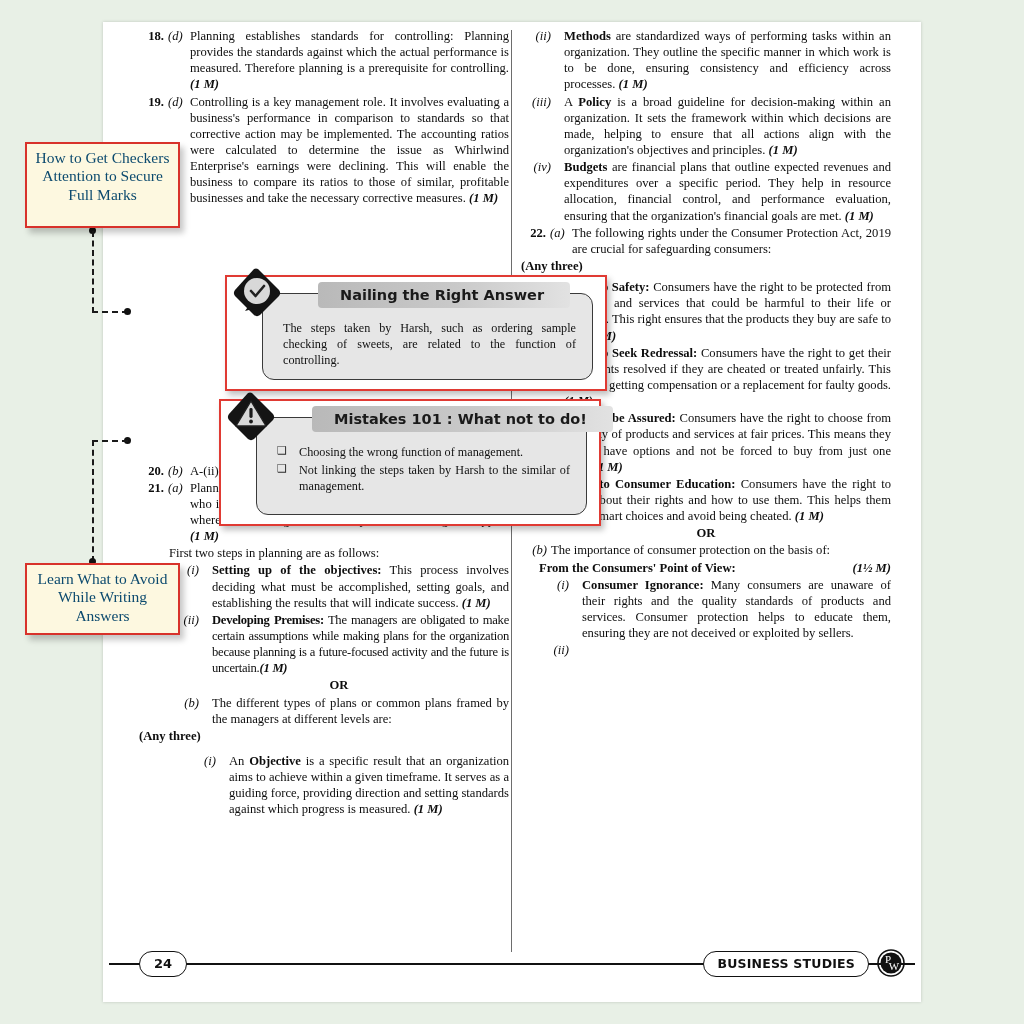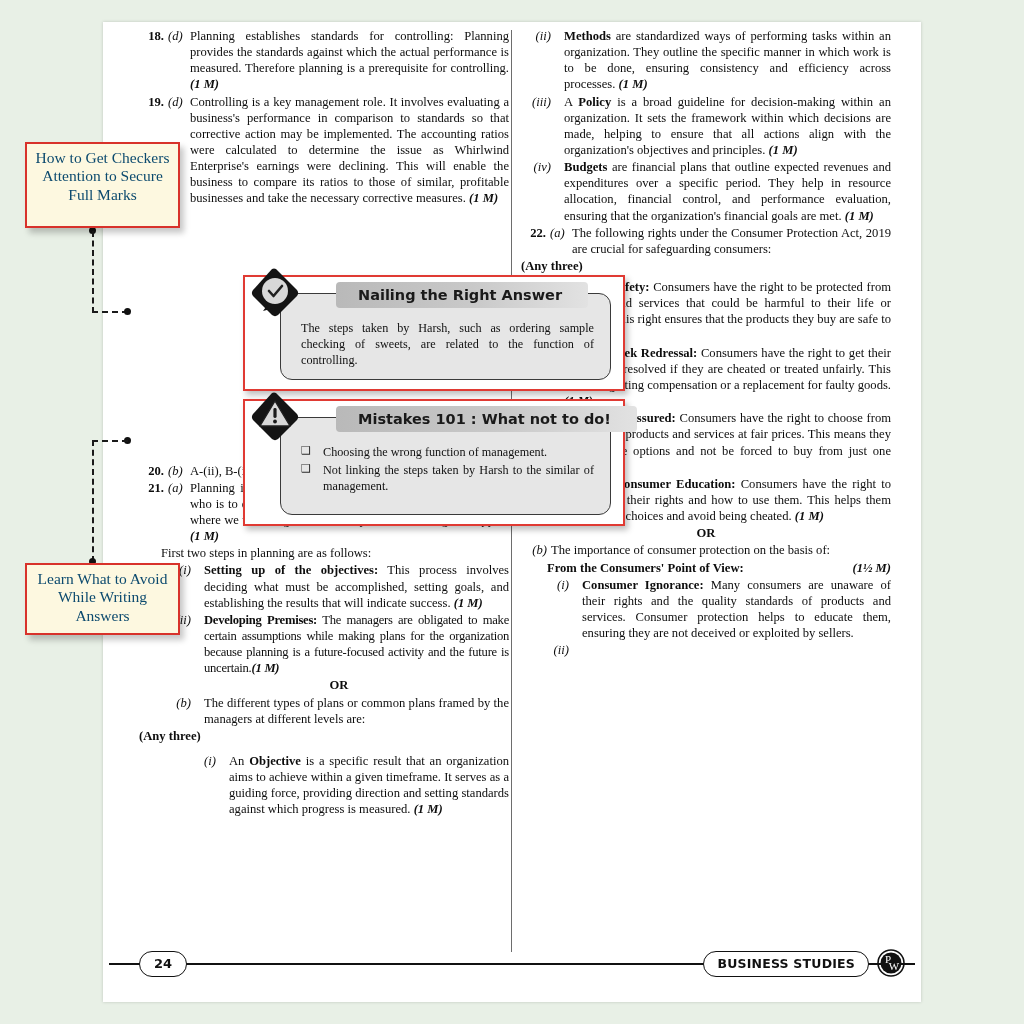--- a/index.html
+++ b/index.html
@@ -82,21 +82,21 @@
     width: 30px;
     flex: 0 0 30px;
     font-style: italic;
     text-align: right;
     padding-right: 13px;
   }
   .ibody { flex: 1 1 auto; }
 
   .plain { margin-bottom: 1px; }
   .indent-1 { margin-left: 47px; }
-  .indent-2 { margin-left: 22px; }
+  .indent-2 { margin-left: 30px; }
   .center { text-align: center; font-weight: bold; }
   .marks { font-weight: bold; font-style: italic; white-space: nowrap; }
   b, .bd { font-weight: bold; }
   .rightmark { text-align: left; font-weight: bold; }
   .tight { letter-spacing: -0.25px; }
 
   
   .chip {
     position: absolute;
     background: #fdf8e0;
@@ -134,22 +134,22 @@
 
   
   .tipbox {
     position: absolute;
     border: 2px solid #e03a33;
     background: #ffffff;
     box-shadow: 3px 4px 6px rgba(0,0,0,0.25);
     z-index: 4;
     box-sizing: border-box;
   }
-  .tip-1 { left: 140px; top: 253px; width: 382px; height: 116px; }
-  .tip-2 { left: 140px; top: 377px; width: 382px; height: 127px; }
+  .tip-1 { left: 122px; top: 253px; width: 382px; height: 116px; }
+  .tip-2 { left: 116px; top: 377px; width: 382px; height: 127px; }
 
   .tip-inner {
     position: absolute;
     left: 35px;
     top: 16px;
     right: 12px;
     bottom: 9px;
     border: 1.3px solid #3a3a3a;
     border-radius: 12px;
     background: #e6e6e6;
@@ -385,21 +385,21 @@
           <span class="marks">(1 M)</span></span>
       </div>
 
       <div class="center plain">OR</div>
 
       <div class="irow">
         <span class="inum" style="width:26px;flex:0 0 26px;padding-right:4px">(b)</span>
         <span class="ibody" style="text-align:left">The importance of consumer protection on the basis of:</span>
       </div>
 
-      <div class="plain" style="margin-left:26px;display:flex;justify-content:space-between">
+      <div class="plain" style="margin-left:18px;display:flex;justify-content:space-between">
         <b>From the Consumers' Point of View:</b>
         <span class="marks">(1½ M)</span>
       </div>
 
       <div class="irow" style="margin-left:18px">
         <span class="inum">(i)</span>
         <span class="ibody"><b>Consumer Ignorance:</b><span> Many consumers are unaware of their rights and the quality standards of products and services. Consumer protection helps to educate them, ensuring they are not deceived or exploited by sellers.</span></span>
       </div>
 
       <div class="irow" style="margin-left:18px">

